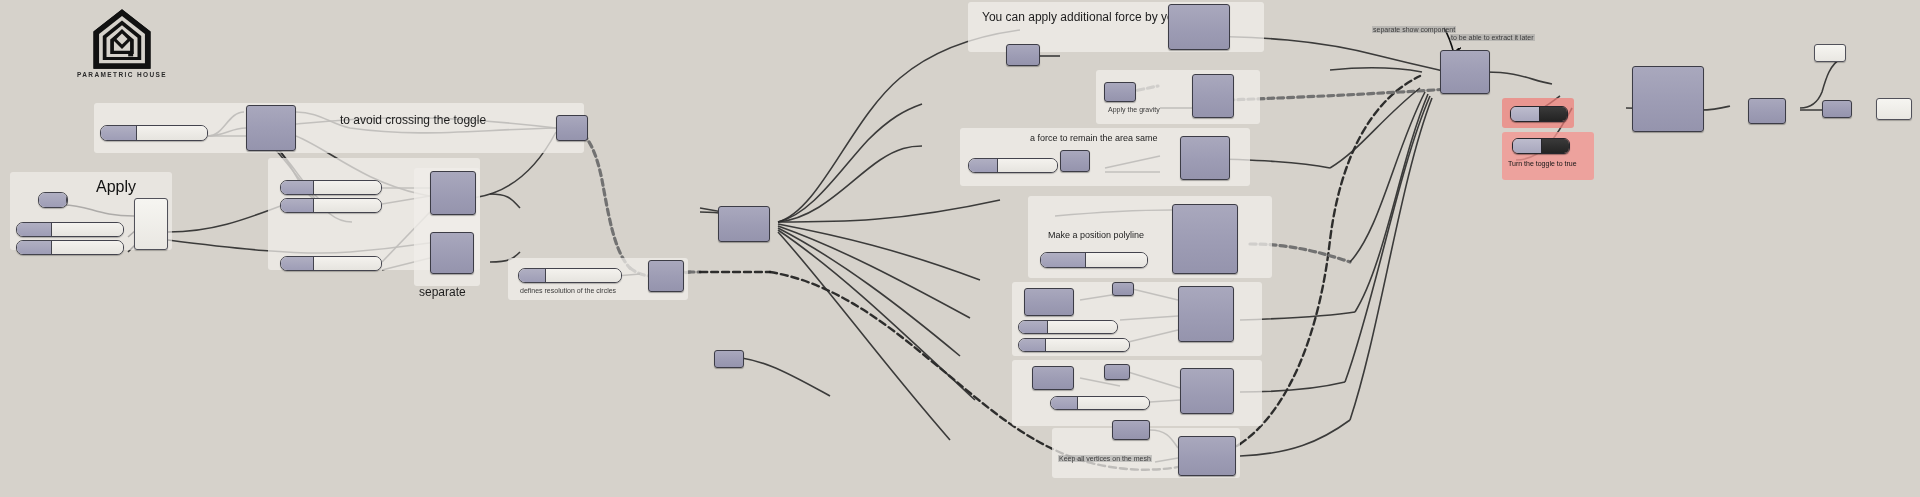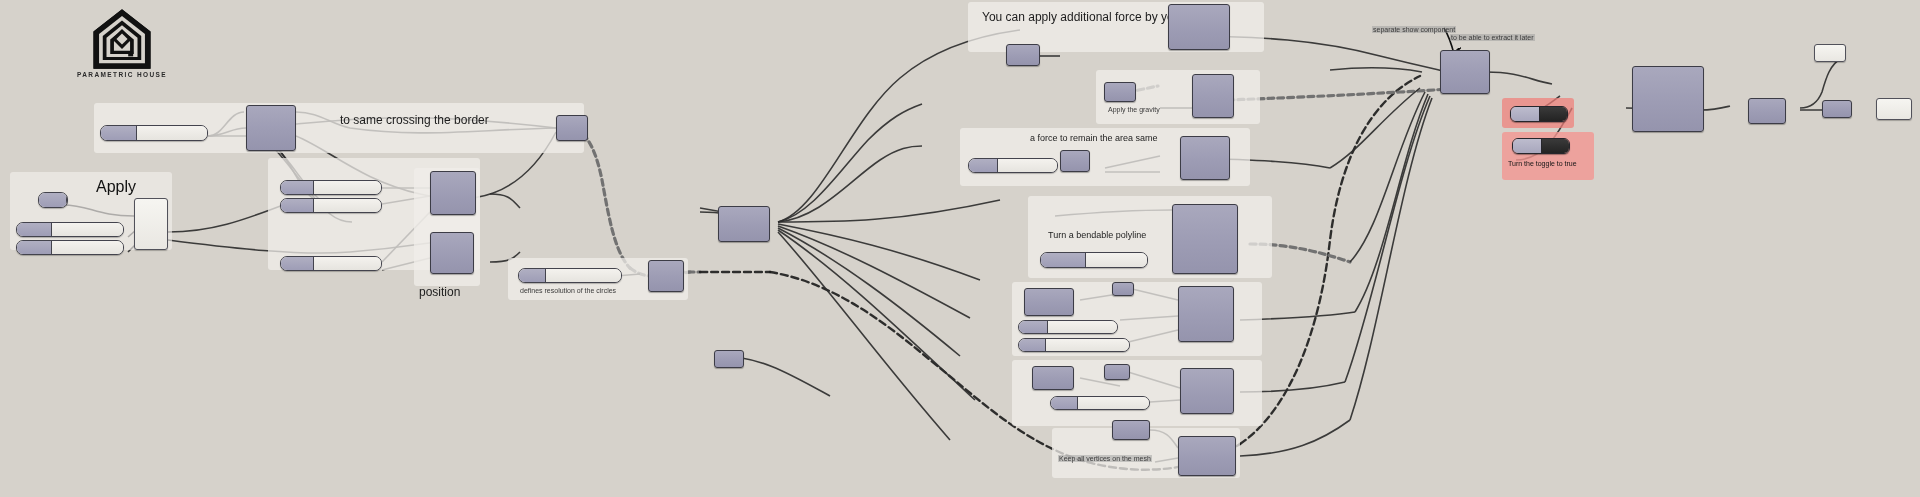--- a/index.html
+++ b/index.html
@@ -196,21 +196,21 @@
   </svg>
   <div class="logo-text">PARAMETRIC HOUSE</div>
 </div>
 
 <div class="group light" style="left:94px;top:103px;width:490px;height:50px;"></div>
 <div class="slider" style="left:100px;top:125px;width:108px;height:16px;">
   <div class="knob" style="width:35px;"></div>
   <div class="track"></div>
 </div>
 <div class="node" style="left:246px;top:105px;width:50px;height:46px;"></div>
-<div class="lbl mid" style="left:340px;top:113px;">to same crossing the border</div>
+<div class="lbl mid" style="left:340px;top:113px;">to avoid crossing the toggle</div>
 <div class="node" style="left:556px;top:115px;width:32px;height:26px;"></div>
 
 <div class="group" style="left:10px;top:172px;width:162px;height:78px;"></div>
 <div class="lbl big" style="left:96px;top:178px;">Apply</div>
 <div class="slider" style="left:38px;top:192px;width:30px;height:16px;">
   <div class="knob" style="width:28px;"></div>
   <div class="track"></div>
 </div>
 <div class="slider" style="left:16px;top:222px;width:108px;height:15px;">
   <div class="knob" style="width:34px;"></div>
@@ -231,21 +231,21 @@
   <div class="knob" style="width:32px;"></div>
   <div class="track"></div>
 </div>
 <div class="slider" style="left:280px;top:256px;width:102px;height:15px;">
   <div class="knob" style="width:32px;"></div>
   <div class="track"></div>
 </div>
 <div class="group light" style="left:414px;top:168px;width:66px;height:118px;"></div>
 <div class="node" style="left:430px;top:171px;width:46px;height:44px;"></div>
 <div class="node" style="left:430px;top:232px;width:44px;height:42px;"></div>
-<div class="lbl mid" style="left:419px;top:285px;">position</div>
+<div class="lbl mid" style="left:419px;top:285px;">separate</div>
 
 <div class="group light" style="left:508px;top:258px;width:180px;height:42px;"></div>
 <div class="slider" style="left:518px;top:268px;width:104px;height:15px;">
   <div class="knob" style="width:26px;"></div>
   <div class="track"></div>
 </div>
 <div class="lbl tiny" style="left:520px;top:287px;">defines resolution of the circles</div>
 <div class="node" style="left:648px;top:260px;width:36px;height:32px;"></div>
 
 <div class="node" style="left:718px;top:206px;width:52px;height:36px;"></div>
@@ -264,21 +264,21 @@
 <div class="group light" style="left:960px;top:128px;width:290px;height:58px;"></div>
 <div class="lbl" style="left:1030px;top:133px;">a force to remain the area same</div>
 <div class="slider" style="left:968px;top:158px;width:90px;height:15px;">
   <div class="knob" style="width:28px;"></div>
   <div class="track"></div>
 </div>
 <div class="node" style="left:1060px;top:150px;width:30px;height:22px;"></div>
 <div class="node" style="left:1180px;top:136px;width:50px;height:44px;"></div>
 
 <div class="group light" style="left:1028px;top:196px;width:244px;height:82px;"></div>
-<div class="lbl" style="left:1048px;top:230px;">Turn a bendable polyline</div>
+<div class="lbl" style="left:1048px;top:230px;">Make a position polyline</div>
 <div class="slider" style="left:1040px;top:252px;width:108px;height:16px;">
   <div class="knob" style="width:44px;"></div>
   <div class="track"></div>
 </div>
 <div class="node" style="left:1172px;top:204px;width:66px;height:70px;"></div>
 
 <div class="group light" style="left:1012px;top:282px;width:250px;height:74px;"></div>
 <div class="node" style="left:1024px;top:288px;width:50px;height:28px;"></div>
 <div class="node" style="left:1112px;top:282px;width:22px;height:14px;"></div>
 <div class="slider" style="left:1018px;top:320px;width:100px;height:14px;">

